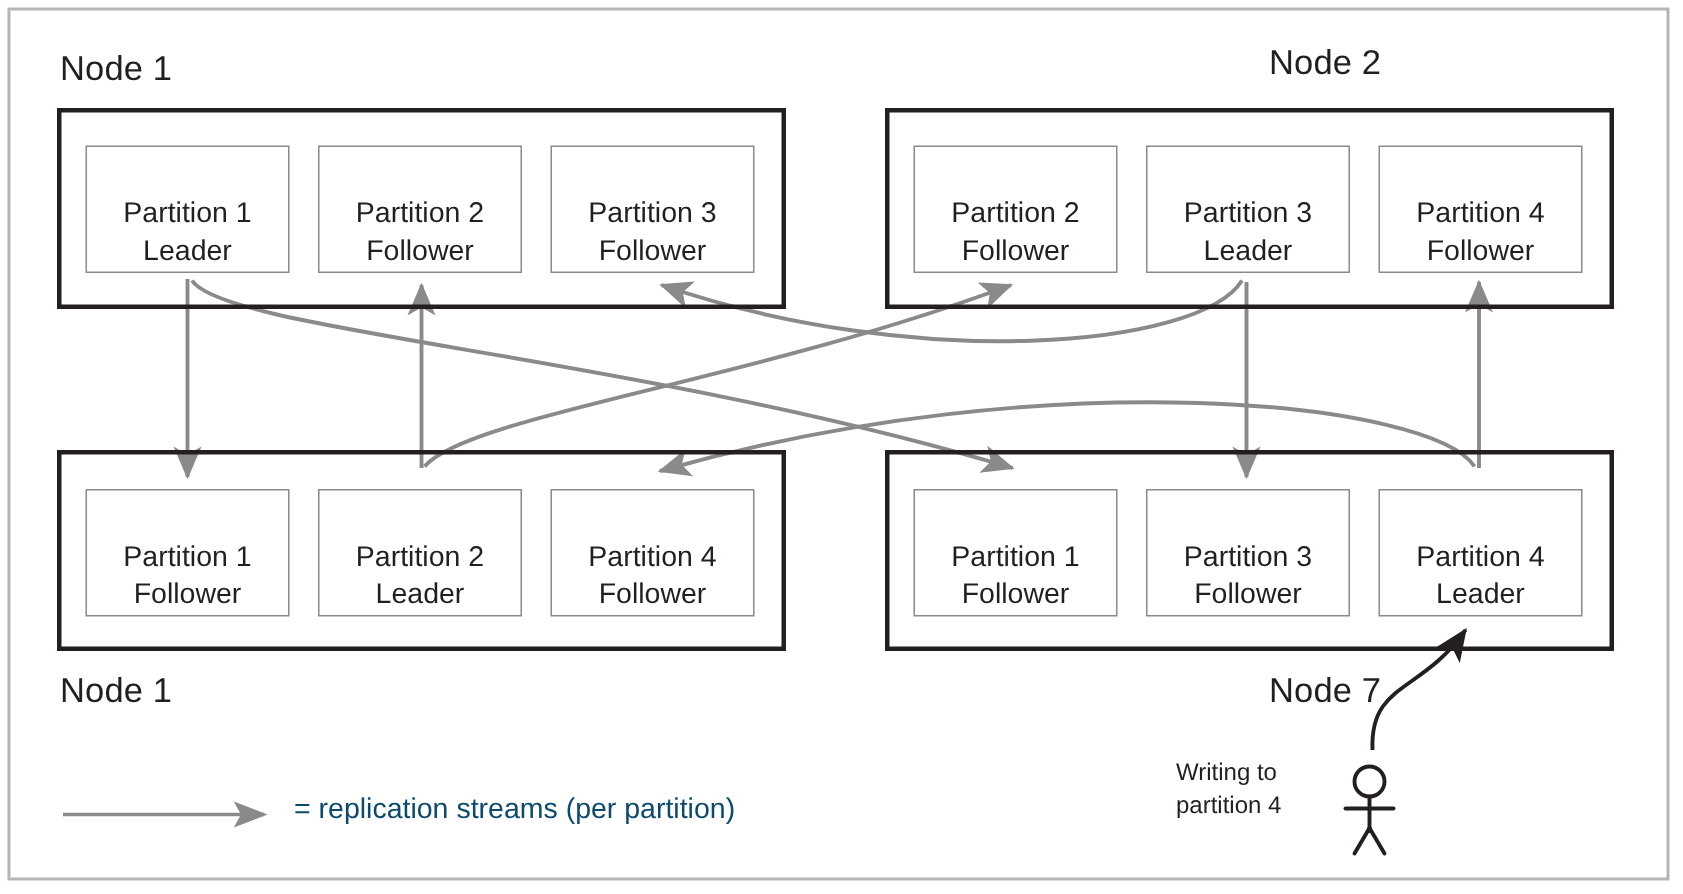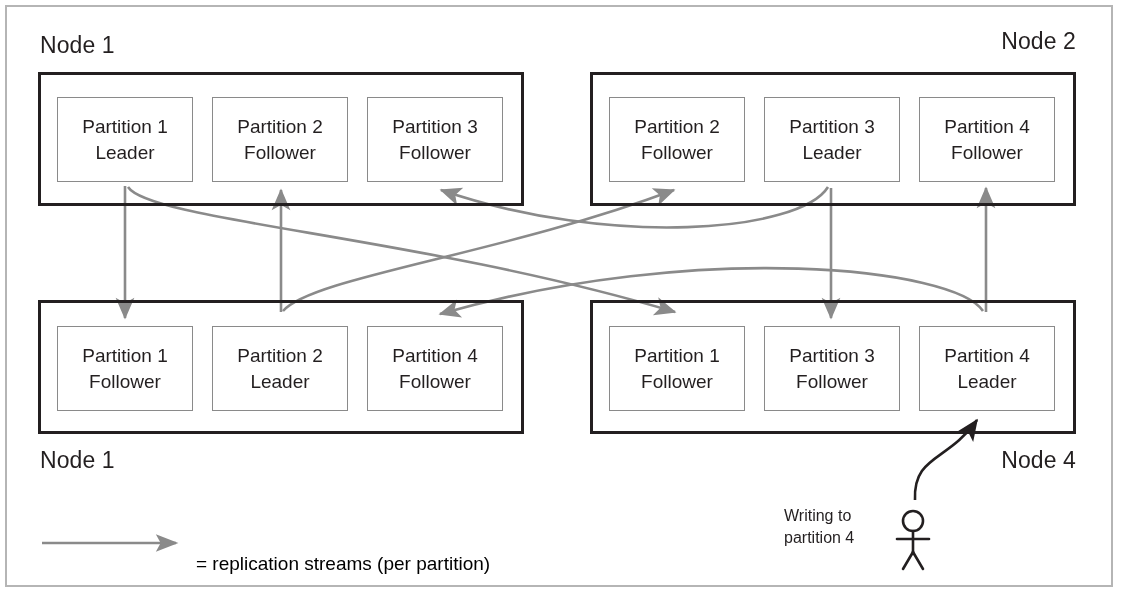--- a/index.html
+++ b/index.html
@@ -41,45 +41,45 @@
     background: transparent;
   }
   .node-label {
     position: absolute;
     font-size: 23px;
     color: #231f20;
     letter-spacing: 0.1px;
     white-space: nowrap;
   }
   .node-label.right {
-    text-align: right;
+    text-align: left;
   }
   .partition {
     position: absolute;
     border: 1.5px solid #8a8a8a;
     box-sizing: border-box;
     background: #ffffff;
     display: flex;
     flex-direction: column;
     align-items: center;
-    justify-content: center;
+    justify-content: flex-end;
     font-size: 19px;
     color: #231f20;
     line-height: 1.35;
   }
   .partition span {
     display: block;
     white-space: nowrap;
   }
   .legend-text {
     position: absolute;
     left: 196px;
-    top: 553px;
+    top: 529px;
     font-size: 19px;
-    color: #000000;
+    color: #0c4a6e;
     white-space: nowrap;
   }
   .writer-label {
     position: absolute;
     left: 784px;
     top: 505px;
     font-size: 16px;
     color: #231f20;
     line-height: 1.35;
     text-align: left;
@@ -190,21 +190,21 @@
     <span>Follower</span>
   </div>
   <div class="partition" style="left:764px; top:326px; width:136px; height:85px;">
     <span>Partition 3</span>
     <span>Follower</span>
   </div>
   <div class="partition" style="left:919px; top:326px; width:136px; height:85px;">
     <span>Partition 4</span>
     <span>Leader</span>
   </div>
-  <div class="node-label right" style="left:846px; top:447px; width:230px;">Node 4</div>
+  <div class="node-label right" style="left:846px; top:447px; width:230px;">Node 7</div>
 
   <div class="legend-text">= replication streams (per partition)</div>
 
   <div class="writer-label">
     <span>Writing to</span>
     <span>partition 4</span>
   </div>
 
 </div>
 

